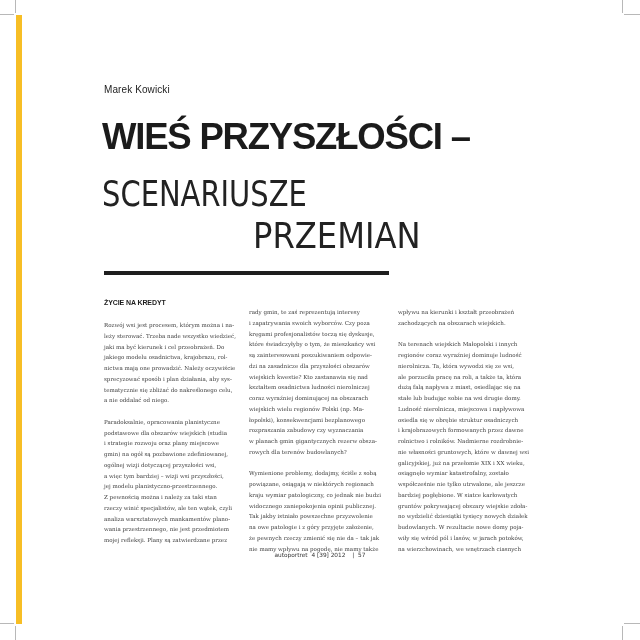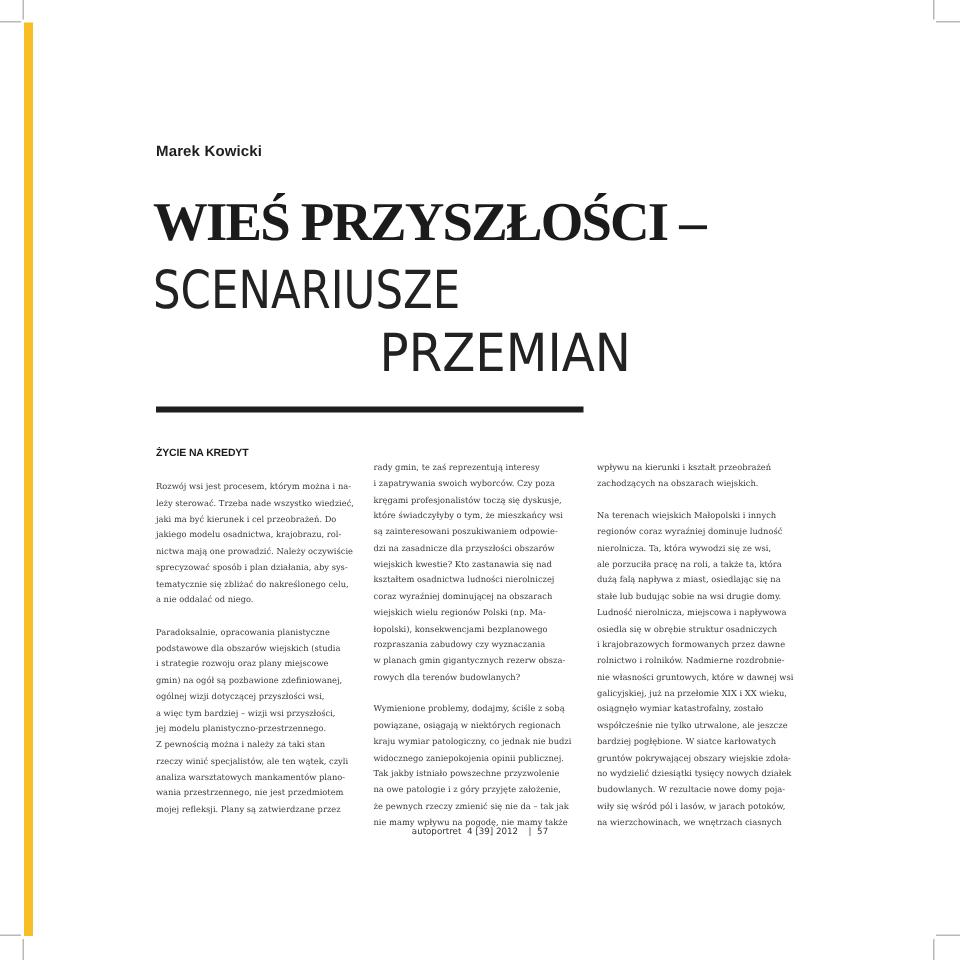--- a/index.html
+++ b/index.html
@@ -3,27 +3,27 @@
 <meta charset="utf-8">
 <style>
   html, body { margin: 0; padding: 0; }
   body {
     width: 640px; height: 640px; background: #ffffff; position: relative; overflow: hidden;
     font-family: "DejaVu Serif", serif; color: #2a2a2a;
   }
   .crop { position: absolute; background: #b8b8b8; }
   .accent-bar { position: absolute; left: 16px; top: 15px; width: 6px; height: 609px; background: #f7be25; }
   .author {
-    position: absolute; left: 104px; top: 96px;
-    font-family: "Liberation Sans", sans-serif; font-weight: bold; font-size: 10px; color: #1d1d1d;
+    position: absolute; left: 104px; top: 84px;
+    font-family: "Liberation Sans", sans-serif; font-weight: normal; font-size: 10px; color: #1d1d1d;
     letter-spacing: 0.1px;
   }
   .title1 {
-    position: absolute; left: 102px; top: 128px;
-    font-family: Liberation Serif, serif; font-weight: bold; font-size: 36.5px; color: #1b1b1b;
+    position: absolute; left: 102px; top: 117px;
+    font-family: Liberation Sans, sans-serif; font-weight: bold; font-size: 36.5px; color: #1b1b1b;
     letter-spacing: -1.2px; white-space: nowrap; line-height: 40px;
   }
   .title2, .title3 {
     position: absolute; font-family: "DejaVu Sans", sans-serif; font-weight: 200;
     font-size: 35px; color: #1b1b1b; white-space: nowrap; line-height: 40px;
     letter-spacing: 0px;
   }
   .title2 { left: 102px; top: 174px; font-stretch: condensed; transform: scaleX(0.92); transform-origin: left; }
   .title3 { left: 253px; top: 216px; transform: scaleX(0.92); transform-origin: left; }
   .thin { -webkit-text-stroke: 0; font-weight: normal; color: #222; }

